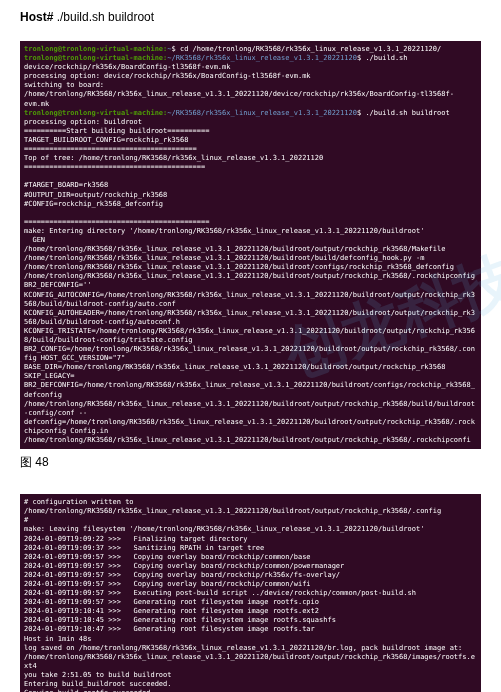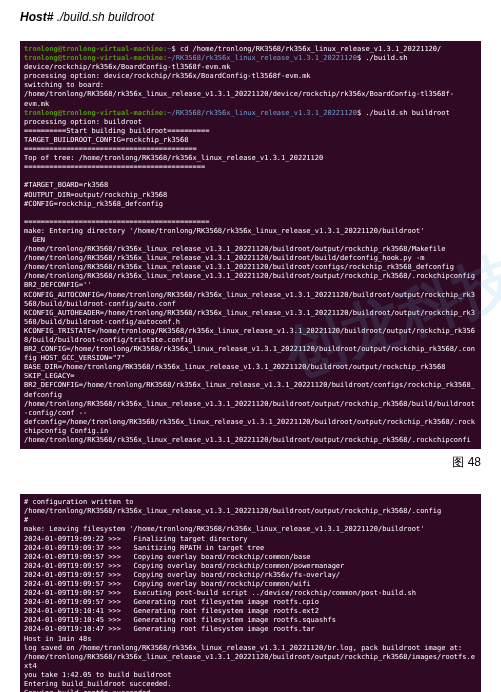--- a/index.html
+++ b/index.html
@@ -7,39 +7,38 @@
     width: 501px;
     height: 692px;
     font-family: Arial, sans-serif;
     background: #fff;
     padding: 10px 20px;
     position: relative;
   }
   .command-line {
     font-size: 12px;
     margin-bottom: 8px;
-    font-style: italic;
   }
   .host-label { font-weight: bold; }
   .terminal {
     background: #300a24;
     color: #fff;
     font-family: monospace;
     font-size: 7px;
     line-height: 1.3;
     padding: 4px;
     margin-bottom: 4px;
     white-space: pre-wrap;
     word-wrap: break-word;
     margin-top: 17px;
   }
   .prompt { color: #4e9a06; font-weight: bold; }
   .prompt-alt { color: #729fcf; }
   .figure-caption {
-    text-align: right;
+    text-align: left;
     font-size: 12px;
     margin: 5px 0 23px 0;
   }
   .watermark {
     position: absolute;
     right: -20px;
     top: 40%;
     font-size: 60px;
     color: rgba(100,180,230,0.15);
     transform: rotate(-20deg);
@@ -90,18 +89,18 @@
 <span>2024-01-09T19:09:57 &gt;&gt;&gt;   Copying overlay board/rockchip/common/powermanager</span>
 <span>2024-01-09T19:09:57 &gt;&gt;&gt;   Copying overlay board/rockchip/rk356x/fs-overlay/</span>
 <span>2024-01-09T19:09:57 &gt;&gt;&gt;   Copying overlay board/rockchip/common/wifi</span>
 <span>2024-01-09T19:09:57 &gt;&gt;&gt;   Executing post-build script ../device/rockchip/common/post-build.sh</span>
 <span>2024-01-09T19:09:57 &gt;&gt;&gt;   Generating root filesystem image rootfs.cpio</span>
 <span>2024-01-09T19:10:41 &gt;&gt;&gt;   Generating root filesystem image rootfs.ext2</span>
 <span>2024-01-09T19:10:45 &gt;&gt;&gt;   Generating root filesystem image rootfs.squashfs</span>
 <span>2024-01-09T19:10:47 &gt;&gt;&gt;   Generating root filesystem image rootfs.tar</span>
 <span>Host in 1min 48s</span>
 <span>log saved on /home/tronlong/RK3568/rk356x_linux_release_v1.3.1_20221120/br.log, pack buildroot image at: /home/tronlong/RK3568/rk356x_linux_release_v1.3.1_20221120/buildroot/output/rockchip_rk3568/images/rootfs.ext4</span>
-<span>you take 1:42.05 to build buildroot</span>
+<span>you take 2:51.05 to build buildroot</span>
 <span>Entering build_buildroot succeeded.</span>
 <span>Copying build_rootfs succeeded.</span>
 <span class="prompt">tronlong@tronlong-virtual-machine:</span><span class="prompt-alt">~/RK3568/rk356x_linux_release_v1.3.1_20221120</span><span>$</span></div>
 
 <div class="watermark">创龙科技</div>
 
 </body></html>

